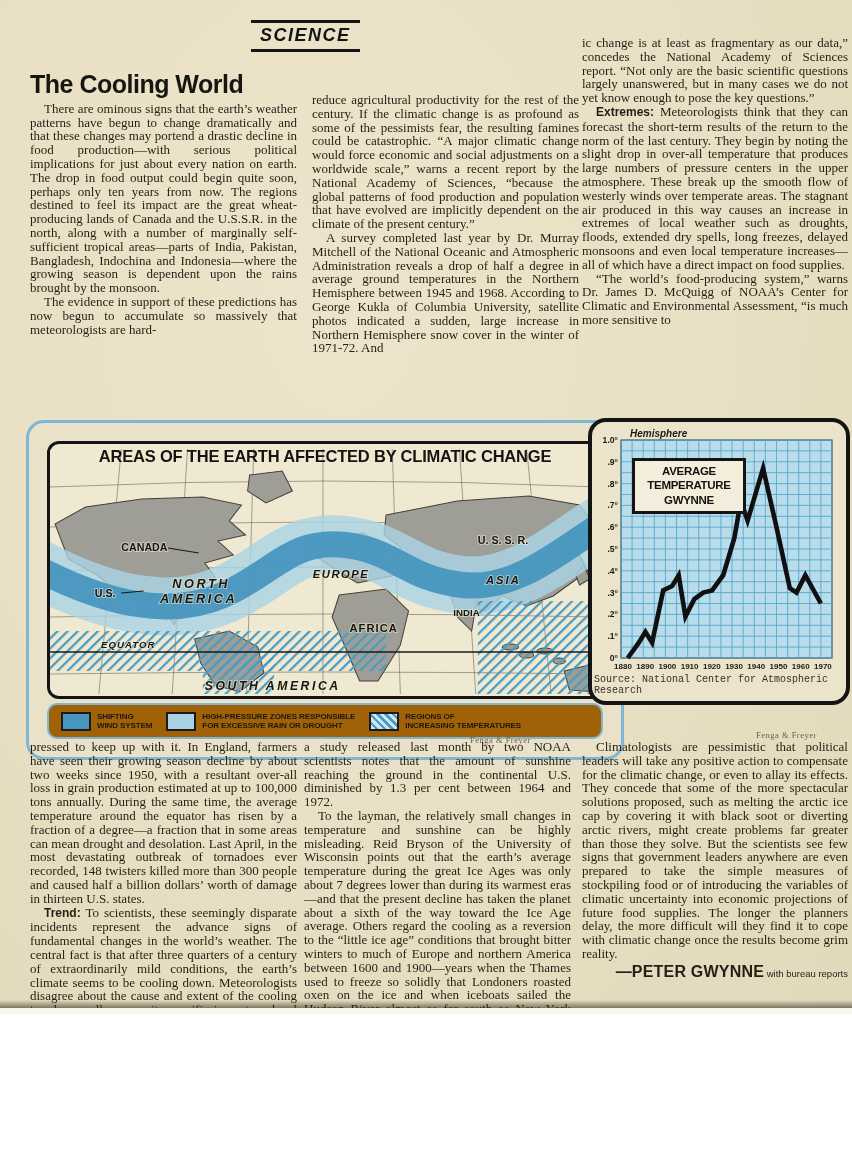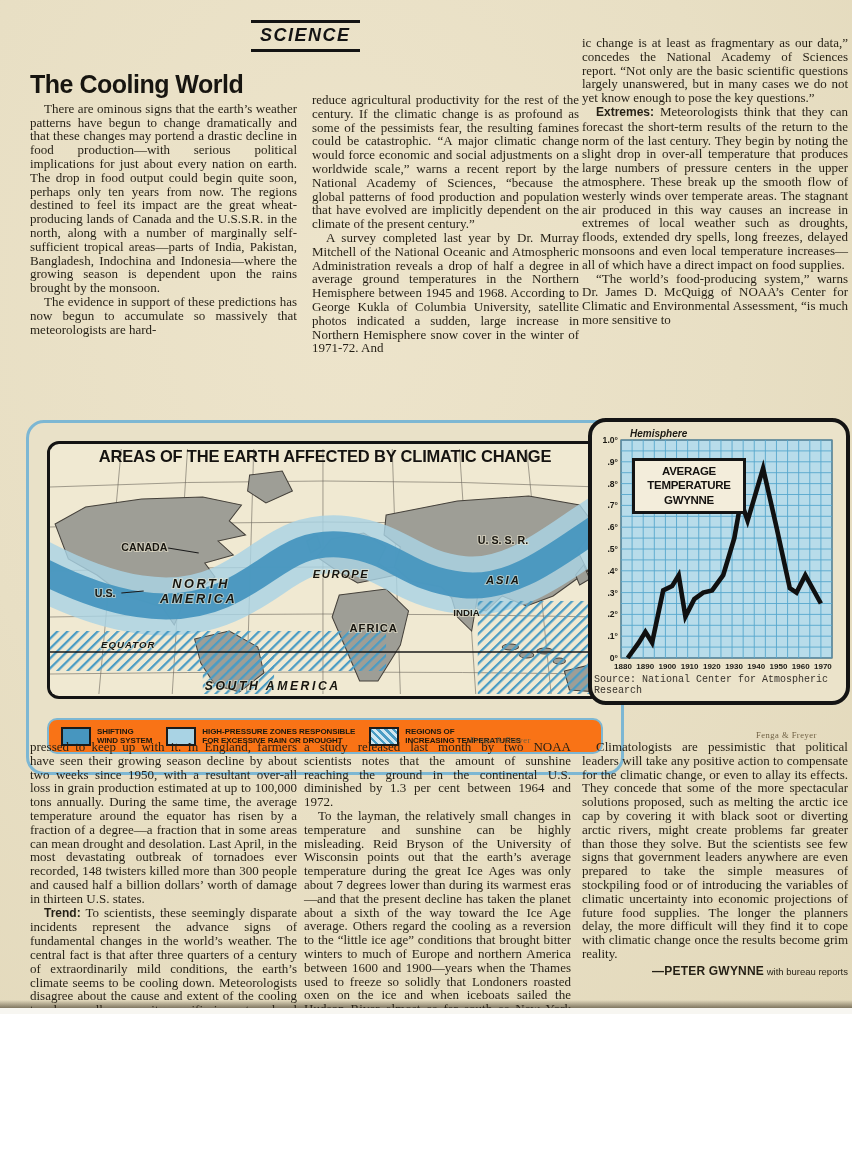--- a/index.html
+++ b/index.html
@@ -26,38 +26,38 @@
   #col2-top{left:292px; top:93px;margin-left:20px;}
   #col3-top{left:582px; top:36px; width:266px;}
   #col1-bot{left:30px; top:740px;}
   #col2-bot{left:304px; top:740px;}
   #col3-bot{left:582px; top:740px; width:266px;}
   .article-title{
     font-family:"Liberation Sans", sans-serif; font-weight:bold; font-size:25px;
     letter-spacing:-0.5px; margin:0 0 10px 0; text-align:left; text-indent:0; color:#171510;
   }
   .byline{margin-top:4px; text-align:right; font-family:"Liberation Sans", sans-serif; font-size:9.5px;}
-  .byline b{font-size:12px; letter-spacing:0.2px;}
+  .byline b{font-size:16px; letter-spacing:0.2px;}
   
   .map-figure{
     position:absolute; left:26px; top:420px; width:556px;
     border:3px solid #7db7d3; border-radius:18px; padding:18px; background:#e9e1c8;
   }
   .map-box{
     position:relative; border:3.5px solid #141414; border-radius:12px; overflow:hidden;
     background:#f0e9d2; height:252px;
   }
   .map-title{
     position:absolute; left:0; right:0; top:3px; text-align:center;
     font-family:"Liberation Sans", sans-serif; font-weight:bold; font-size:16.5px;
     letter-spacing:-0.2px; color:#151310;
   }
   .map-box svg{display:block; width:100%; height:245px; margin-top:5px;}
   .legend-bar{
-    margin-top:19px; border:2.5px solid #7db7d3; border-radius:10px; background:#f97316;
+    margin-top:4px; border:2.5px solid #7db7d3; border-radius:10px; background:#a16207;
     height:32px; display:flex; align-items:center; padding:0 12px; gap:14px;
   }
   .legend-item{display:flex; align-items:center; gap:6px;}
   .legend-swatch{width:26px; height:15px; border:2px solid #1b1b1b; flex:none;}
   .sw-dark{background:#4796bf;}
   .sw-light{background:#a9d3e4;}
   .sw-hatch{background:repeating-linear-gradient(45deg,#cfe6f1 0 3px,#4a9cc4 3px 5.5px);}
   .legend-label{
     font-family:"Liberation Sans", sans-serif; font-weight:bold; font-size:8px;
     line-height:1.18; letter-spacing:-0.1px; color:#1b1810;

